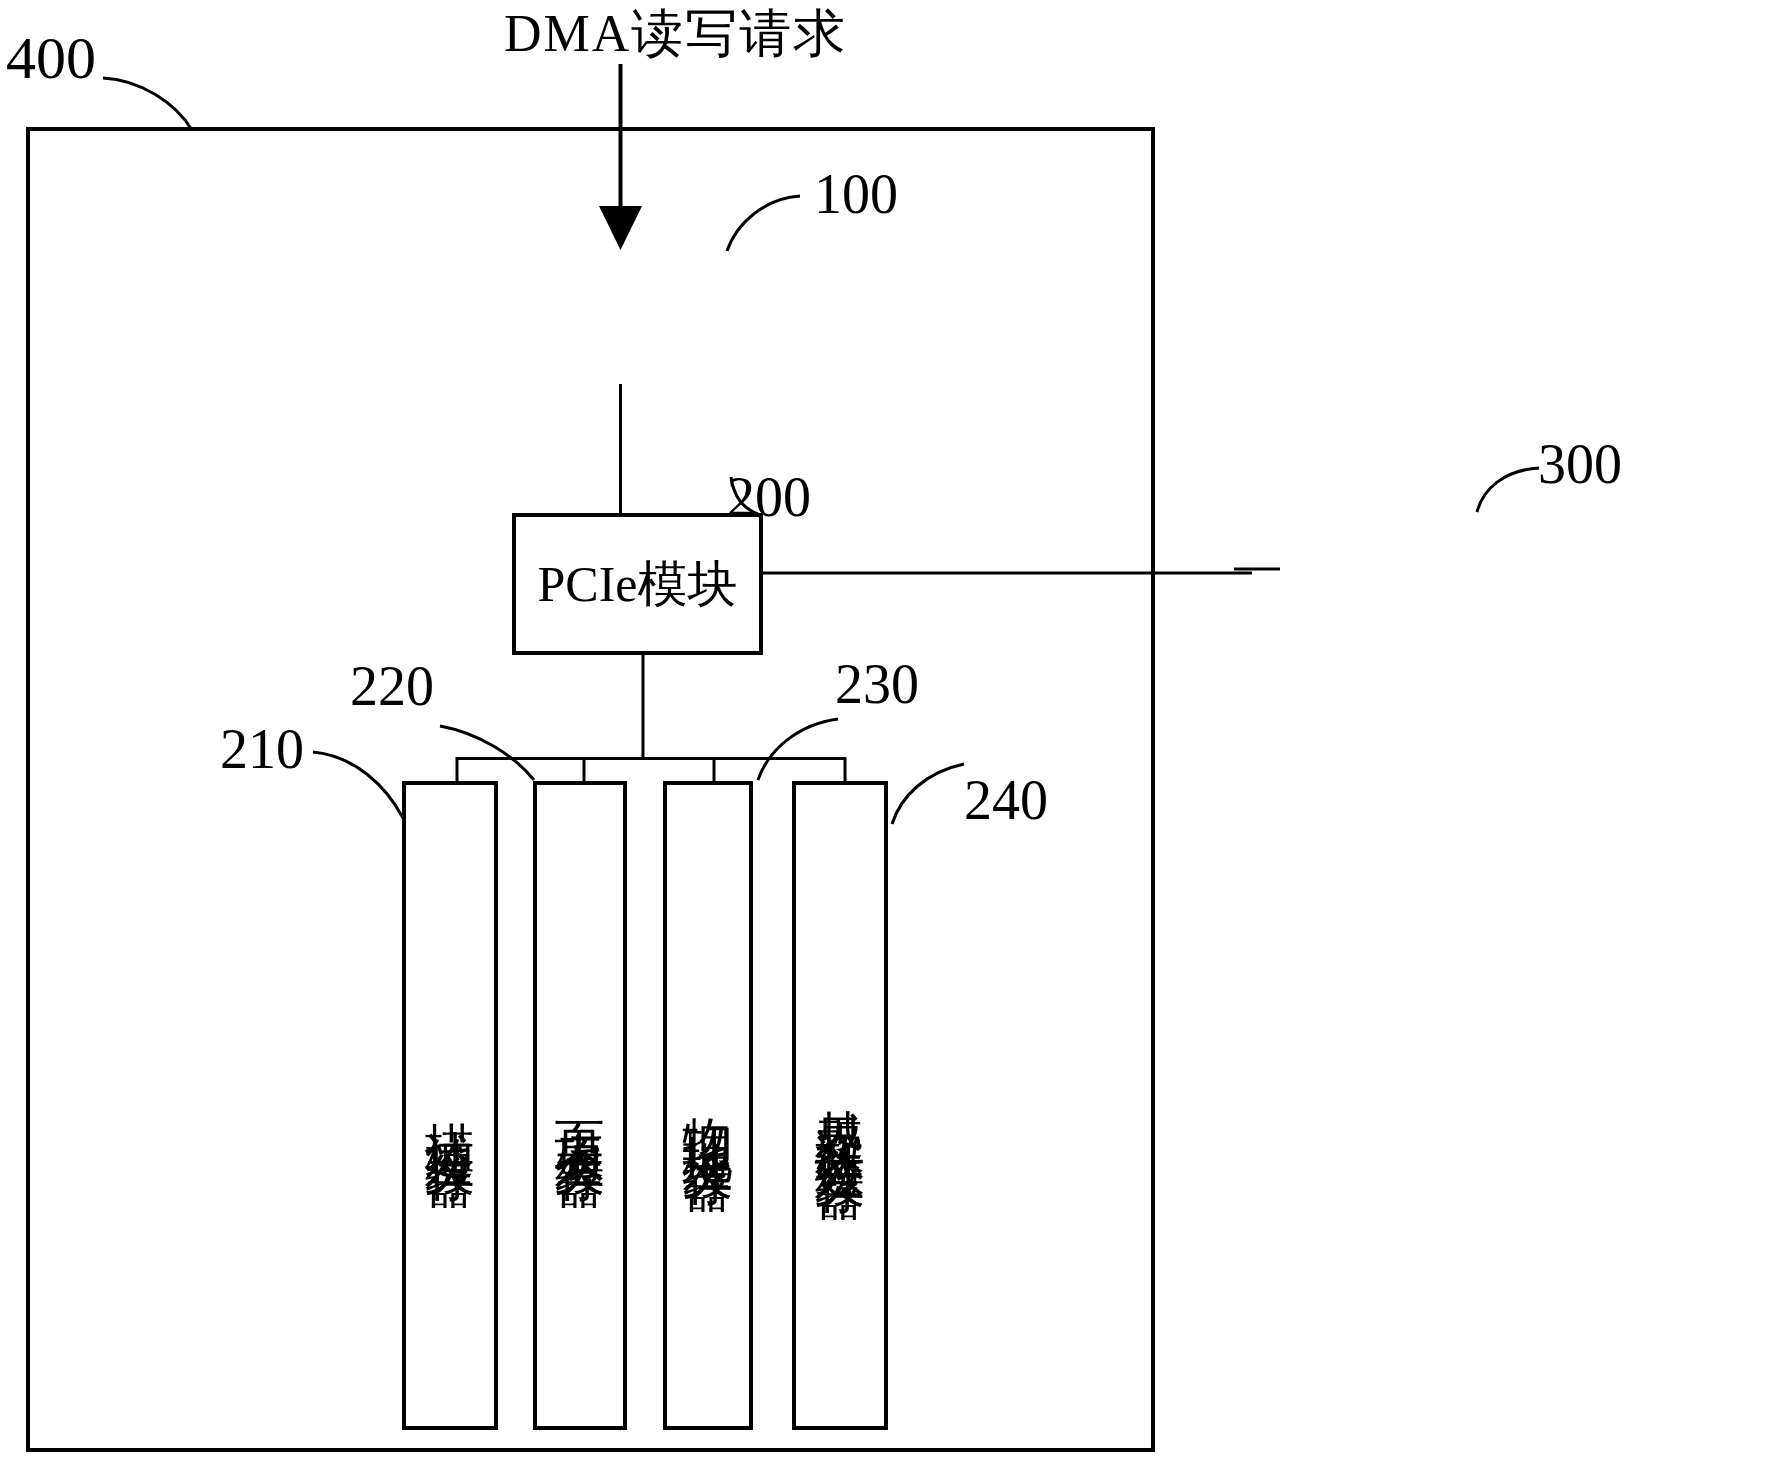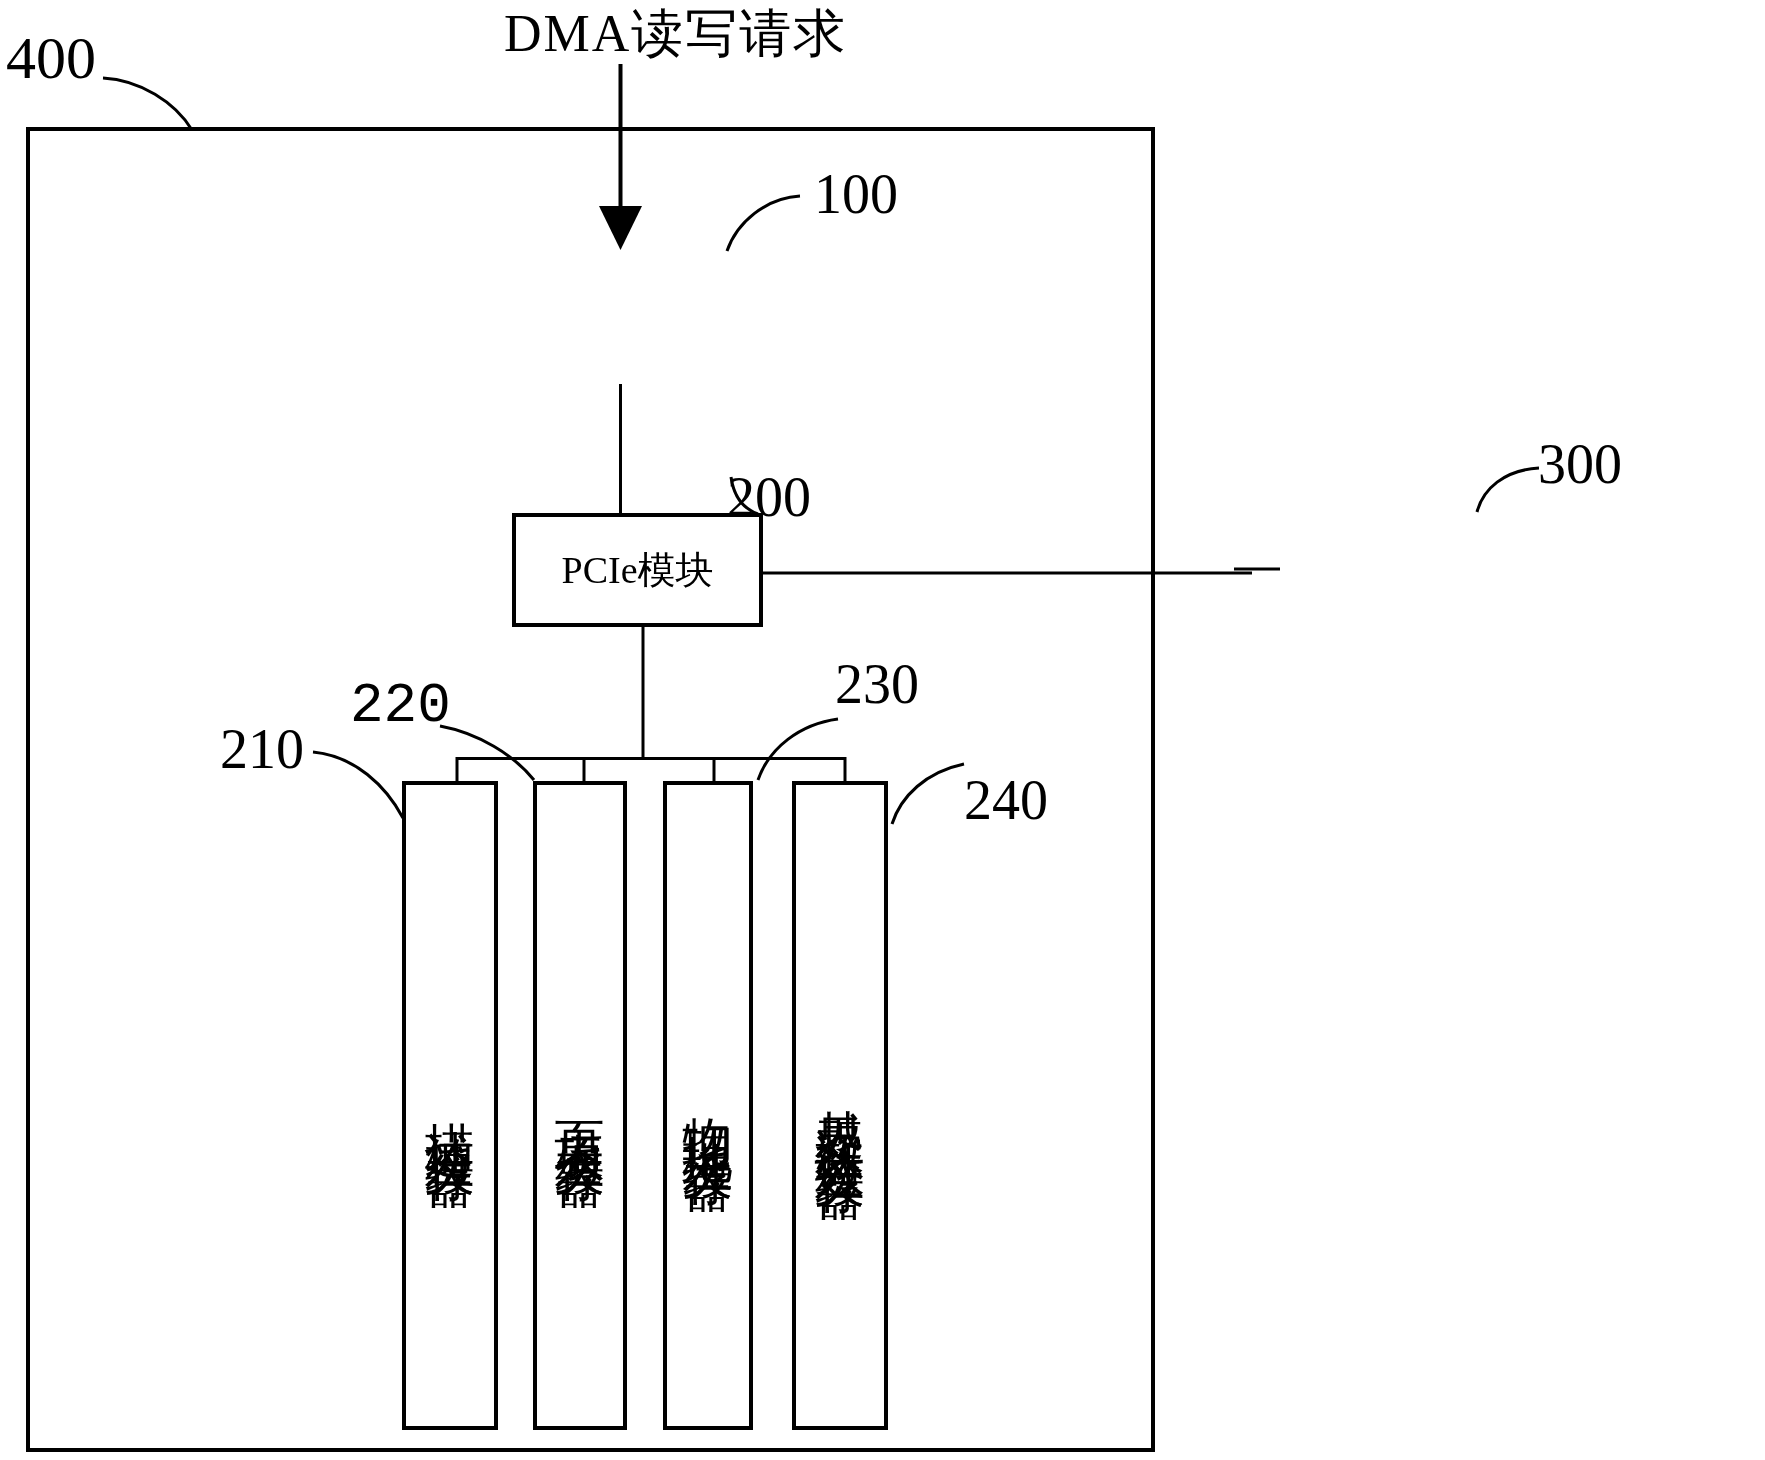--- a/index.html
+++ b/index.html
@@ -56,21 +56,21 @@
     text-align: center;
   }
   .storage-box { left: 517px; top: 251px; width: 206px; height: 133px; }
   .storage-box .wrap-text {
     width: 150px;
     font-size: 46px;
     line-height: 1.28;
     word-break: break-all;
     letter-spacing: 2px;
   }
-  .pcie-box { left: 512px; top: 513px; width: 251px; height: 114px; font-size: 38px; }
+  .pcie-box { left: 512px; top: 513px; width: 251px; height: 142px; font-size: 50px; }
   .memory-box { left: 1279px; top: 513px; width: 195px; height: 119px; font-size: 42px; letter-spacing: 2px; }
   .buffer-box {
     position: absolute;
     top: 781px;
     height: 649px;
     border: 4px solid var(--ink);
     box-sizing: border-box;
     background: var(--paper);
     display: flex;
     align-items: center;
@@ -85,21 +85,21 @@
   }
   .buffer-1 { left: 402px; width: 96px; }
   .buffer-2 { left: 533px; width: 94px; }
   .buffer-3 { left: 663px; width: 90px; }
   .buffer-4 { left: 792px; width: 96px; }
   .ref-400 { left: 6px;  top: 9px;   font-size: 60px; margin-top: 19px; }
   .ref-100 { left: 814px; top: 166px; }
   .ref-200 { left: 727px; top: 425px; margin-top: 44px; }
   .ref-300 { left: 1538px; top: 436px; }
   .ref-210 { left: 220px; top: 721px; }
-  .ref-220 { left: 350px; top: 678px; font-family: Liberation Mono, monospace; }
+  .ref-220 { left: 350px; top: 658px; }
   .ref-230 { left: 835px; top: 656px; }
   .ref-240 { left: 964px; top: 772px; }
 </style>
 </head>
 <body>
 
 <div class="canvas">
 
   <svg class="wires" viewBox="0 0 1765 1460" xmlns="http://www.w3.org/2000/svg" fill="none" stroke="#000000">
 

